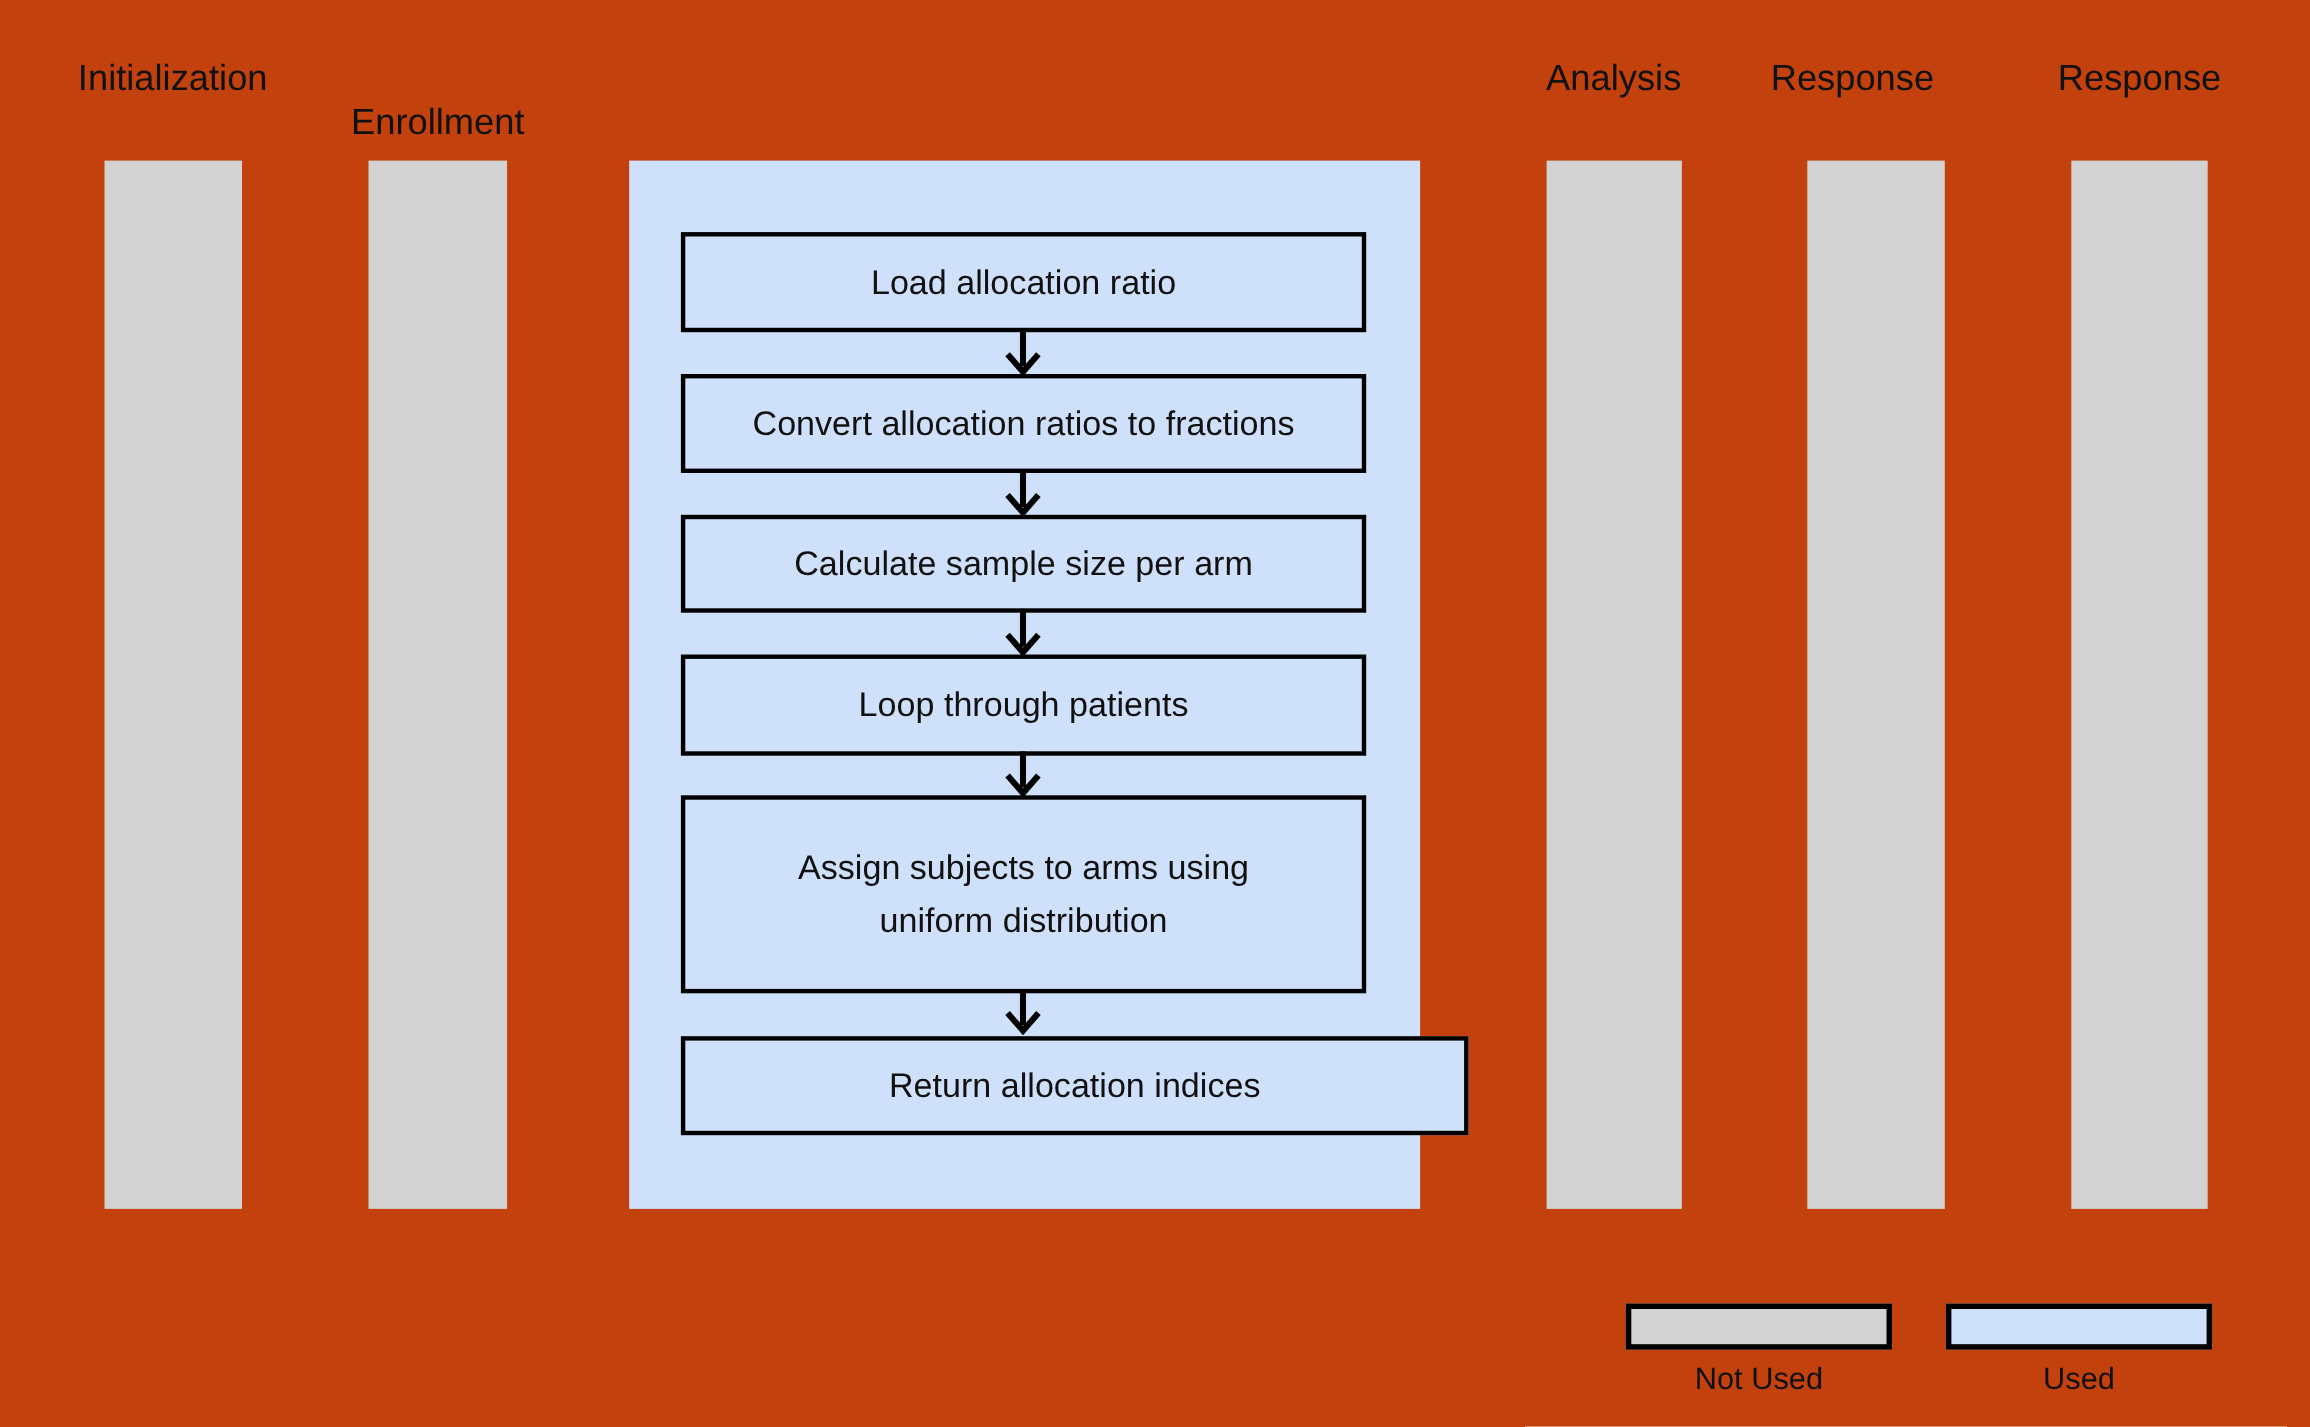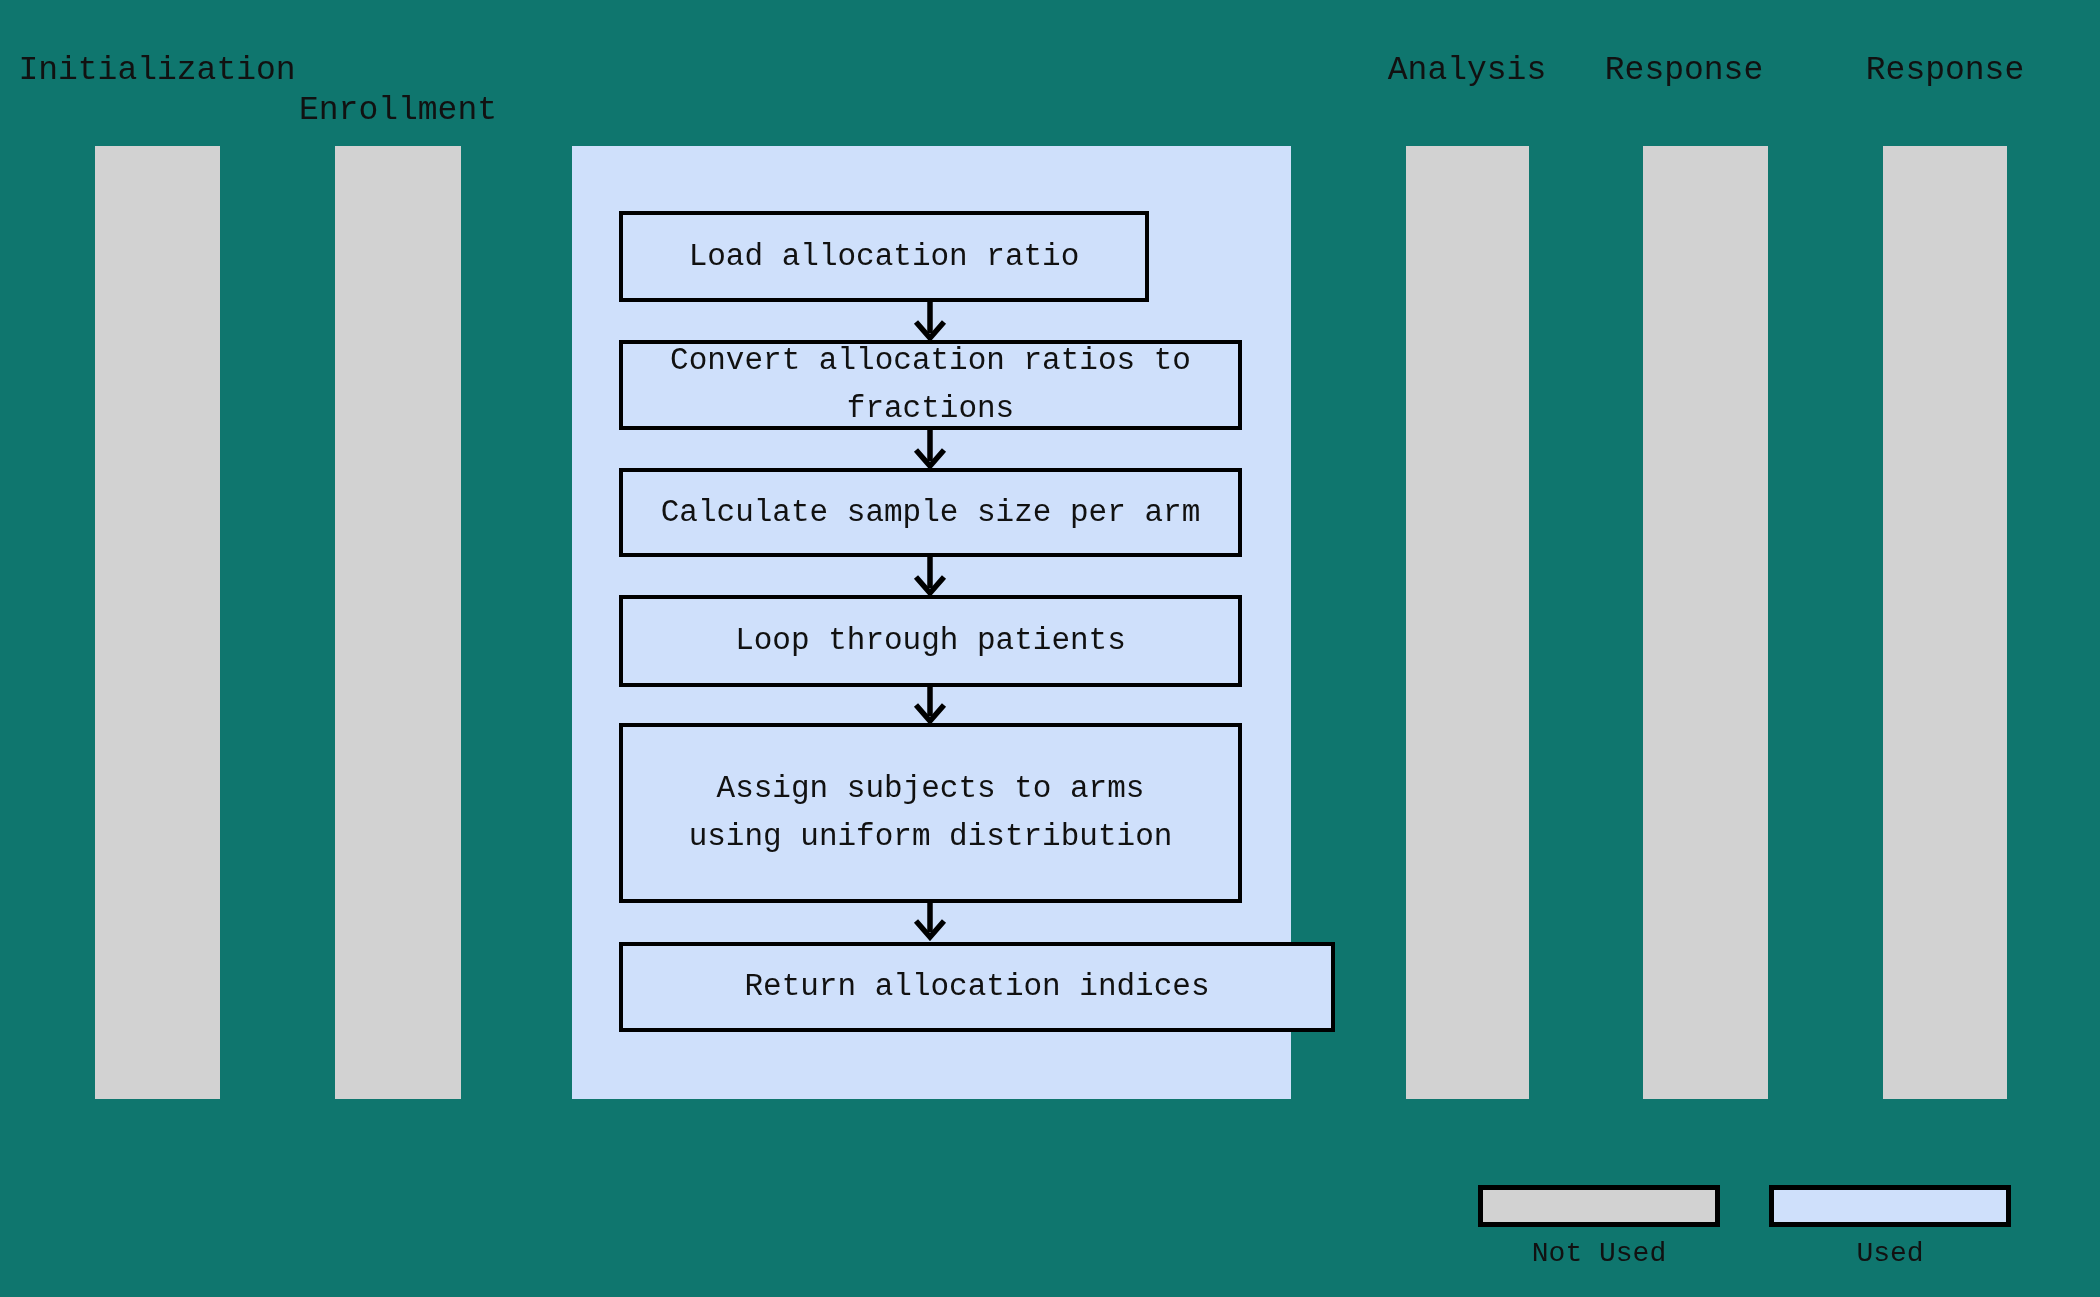--- a/index.html
+++ b/index.html
@@ -1,20 +1,20 @@
 <!DOCTYPE html>
 <html><head>
 <meta charset="utf-8">
 <style>
   html,body{margin:0;padding:0;background:#ffffff;}
   #canvas{
     position:relative;
     width:2100px;height:1297px;
-    background:#0f766e;
-    font-family:Liberation Mono, monospace;
+    background:#c2410c;
+    font-family:Liberation Sans, sans-serif;
     color:#111111;
     overflow:hidden;
   }
   .col-header{
     position:absolute;
     transform:translateX(-50%);
     font-size:33px;
     line-height:33px;
     white-space:nowrap;
     color:#111111;
@@ -74,21 +74,21 @@
   <div class="col-header" style="left:1945px;top:54px;">Response</div>
 
   <div class="bar" style="left:95px;top:146px;width:125px;height:953px;"></div>
   <div class="bar" style="left:335px;top:146px;width:126px;height:953px;"></div>
   <div class="bar" style="left:1406px;top:146px;width:123px;height:953px;"></div>
   <div class="bar" style="left:1643px;top:146px;width:125px;height:953px;"></div>
   <div class="bar" style="left:1883px;top:146px;width:124px;height:953px;"></div>
 
   <div class="panel" style="left:572px;top:146px;width:719px;height:953px;"></div>
 
-  <div class="flow-box" style="left:619px;top:211px;width:530px;height:91px;">
+  <div class="flow-box" style="left:619px;top:211px;width:623px;height:91px;">
     <span>Load allocation ratio</span>
   </div>
   <div class="flow-box" style="left:619px;top:340px;width:623px;height:90px;">
     <span>Convert allocation ratios to fractions</span>
   </div>
   <div class="flow-box" style="left:619px;top:468px;width:623px;height:89px;">
     <span>Calculate sample size per arm</span>
   </div>
   <div class="flow-box" style="left:619px;top:595px;width:623px;height:92px;">
     <span>Loop through patients</span>

